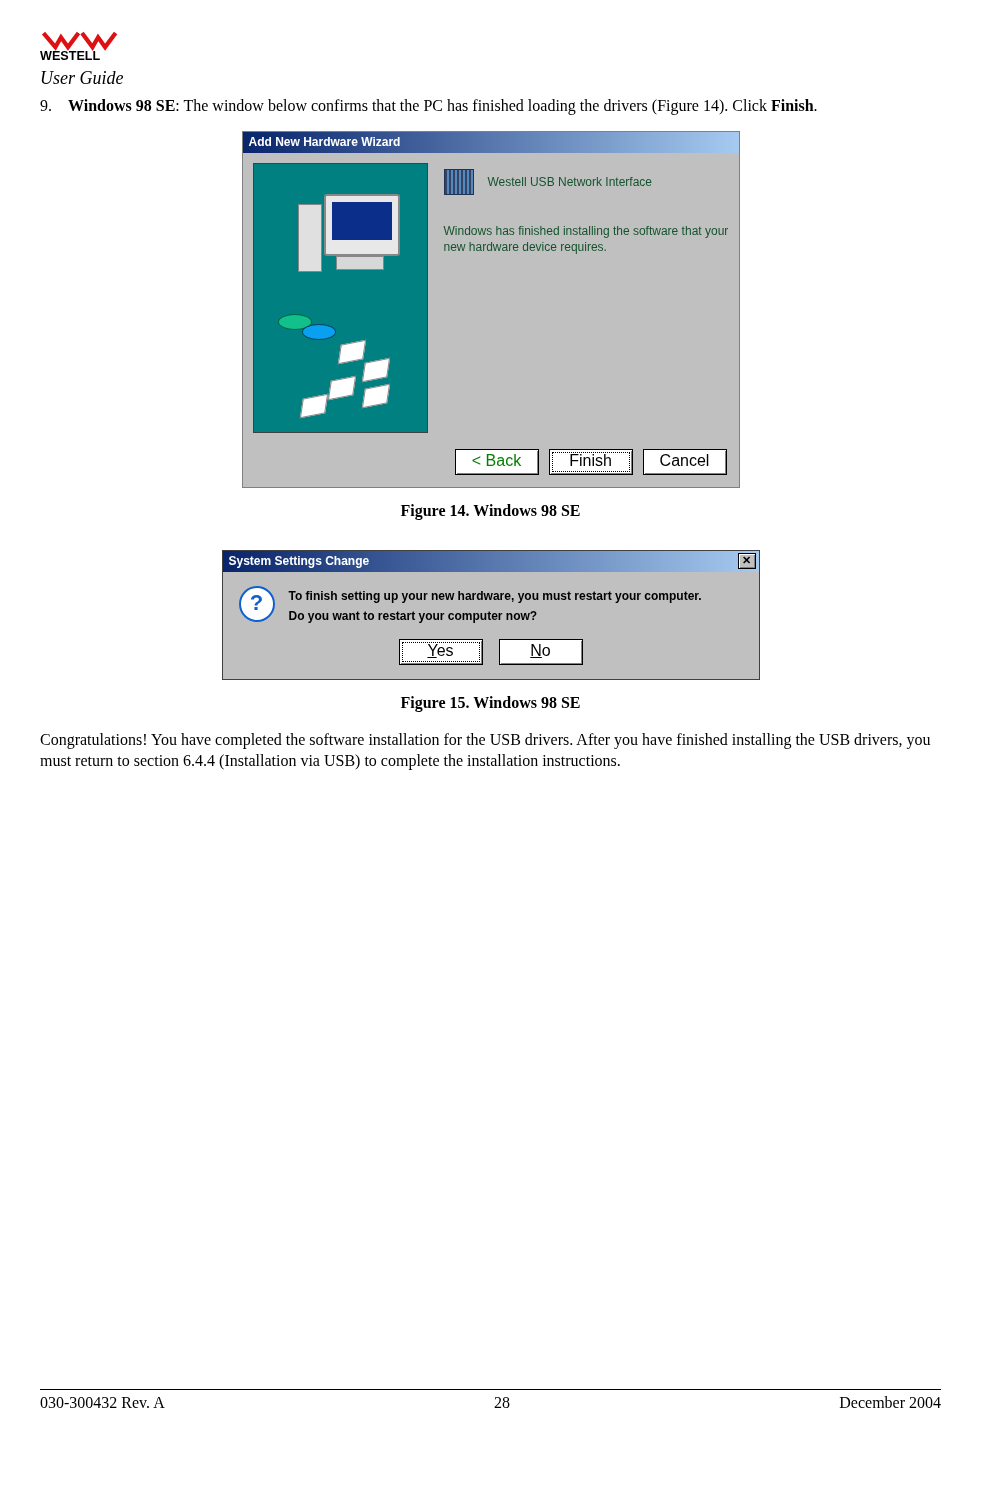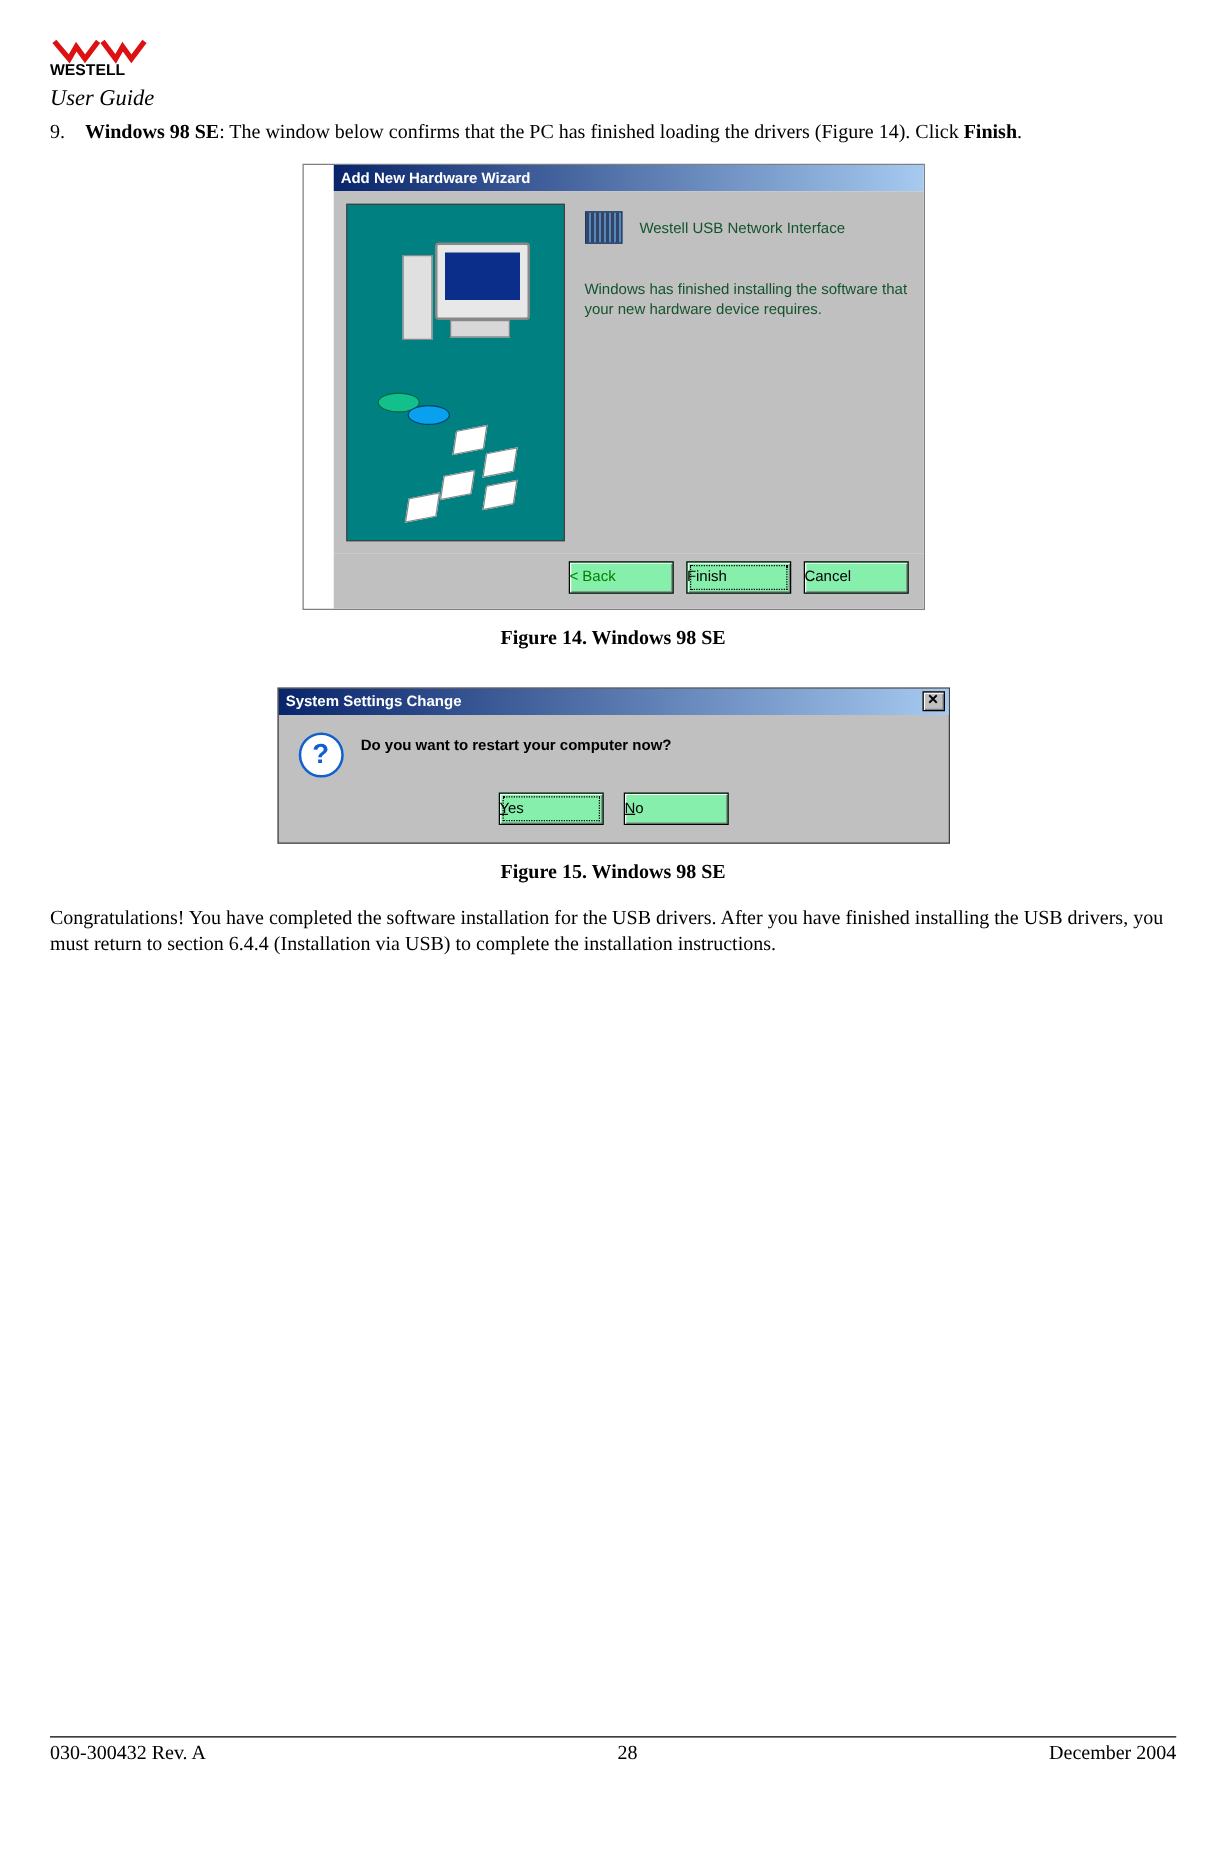--- a/index.html
+++ b/index.html
@@ -25,21 +25,21 @@
   .step-num { width: 28px; flex: 0 0 28px; }
   .step-body { flex: 1; }
   .fig-caption { text-align: center; font-weight: bold; margin: 14px 0 30px 0; }
   .congrats { margin-top: 14px; line-height: 1.3; }
   b { font-weight: bold; }
 
   
   .dlg-wrap { display:flex; justify-content:center; margin-top: 16px; }
   .dlg1 {
     width: 498px; border: 1px solid #808080; box-sizing: border-box;
-    font-family: Tahoma, "MS Sans Serif", Arial, sans-serif; font-size: 12px; padding-left: 24px;
+    font-family: Tahoma, "MS Sans Serif", Arial, sans-serif; font-size: 12px;
   }
   .titlebar {
     background: linear-gradient(to right, #08246b, #a6caf0);
     color: #fff; font-weight: bold; padding: 3px 4px 4px 6px; font-size: 12px;
     display:flex; align-items:center;
   }
   .dlg-body { display:flex; background:#c0c0c0; padding:10px; }
   .side-panel {
     width: 175px; height: 270px; background:#008080; flex:0 0 175px;
     margin-right: 16px; position:relative; border:1px solid #404040;
@@ -60,23 +60,23 @@
   .right-col { flex:1; color:#14532d; }
   .hw-icon-row { display:flex; align-items:center; margin: 6px 0 28px 0; }
   .hw-icon { width:28px; height:24px; background:#58b; border:1px solid #235;
     background-image: repeating-linear-gradient(90deg,#346 0 2px,#58b 2px 4px);
     margin-right:14px; flex:0 0 28px;}
   .hw-label{ font-size:12px; }
   .install-msg{ font-size:12px; line-height:1.35; }
   .btn-row { background:#c0c0c0; padding: 6px 12px 12px 0; display:flex;
     justify-content:flex-end; gap:10px; }
   .w98-btn {
-    width: 82px; height: 24px; background:#86efac; border:1px solid #000;
+    width: 82px; height: 24px; background:#ffffff; border:1px solid #000;
     box-shadow: inset 1px 1px 0 #fff, inset -1px -1px 0 #808080;
-    font-family: Tahoma, Arial, sans-serif; font-size:12px; 
+    font-family: Tahoma, Arial, sans-serif; font-size:16px; text-align:center;
     line-height:22px; cursor:pointer;
   }
   .w98-btn.green{ color:#008000; }
   .w98-btn.default{ border:1px solid #000; outline:1px dotted #000; outline-offset:-4px;}
   .dlg1-lower{ background:#c0c0c0; }
 
   
   .dlg2 {
     width: 538px; border:1px solid #404040; box-sizing:border-box;
     font-family: Tahoma, "MS Sans Serif", Arial, sans-serif; font-size:12px;
@@ -167,20 +167,21 @@
 
   <div class="dlg-wrap">
     <div class="dlg2">
       <div class="titlebar">
         <span>System Settings Change</span>
         <div class="close-btn">✕</div>
       </div>
       <div class="dlg2-body">
         <div class="qmark"></div>
         <div class="dlg2-text">
+          <div>To finish setting up your new hardware, you must restart your computer.</div>
           <div>Do you want to restart your computer now?</div>
         </div>
       </div>
       <div class="dlg2-btns">
         <div class="w98-btn default"><span class="under">Y</span><span>es</span></div>
         <div class="w98-btn"><span class="under">N</span><span>o</span></div>
       </div>
     </div>
   </div>
 

